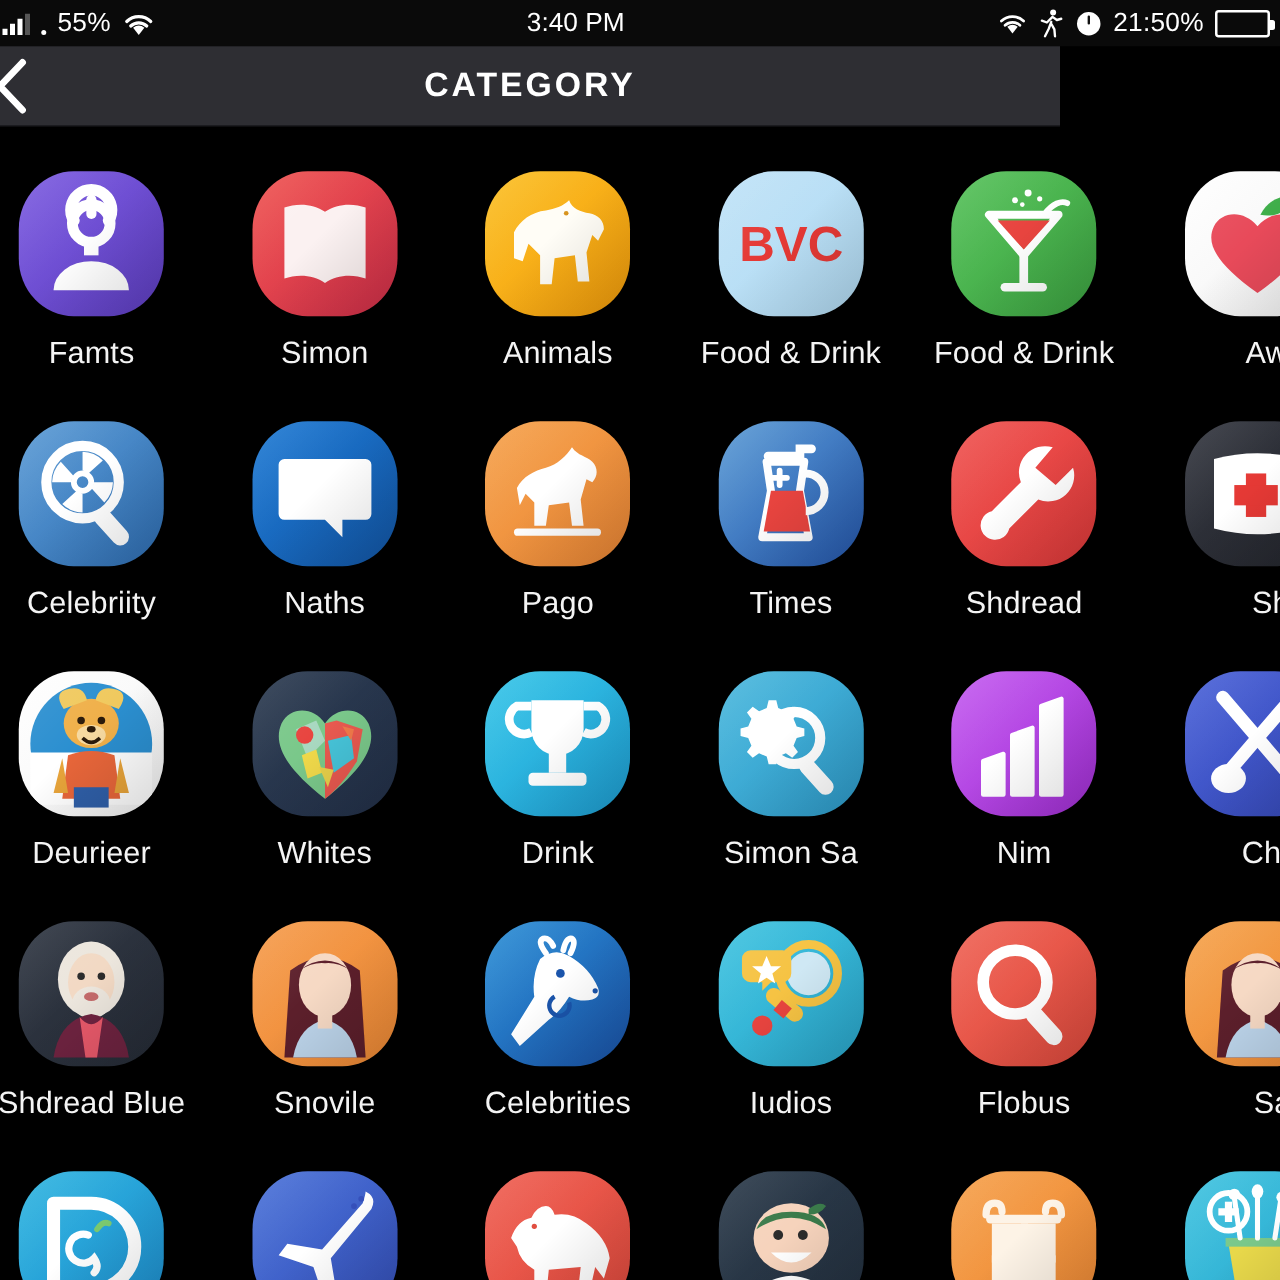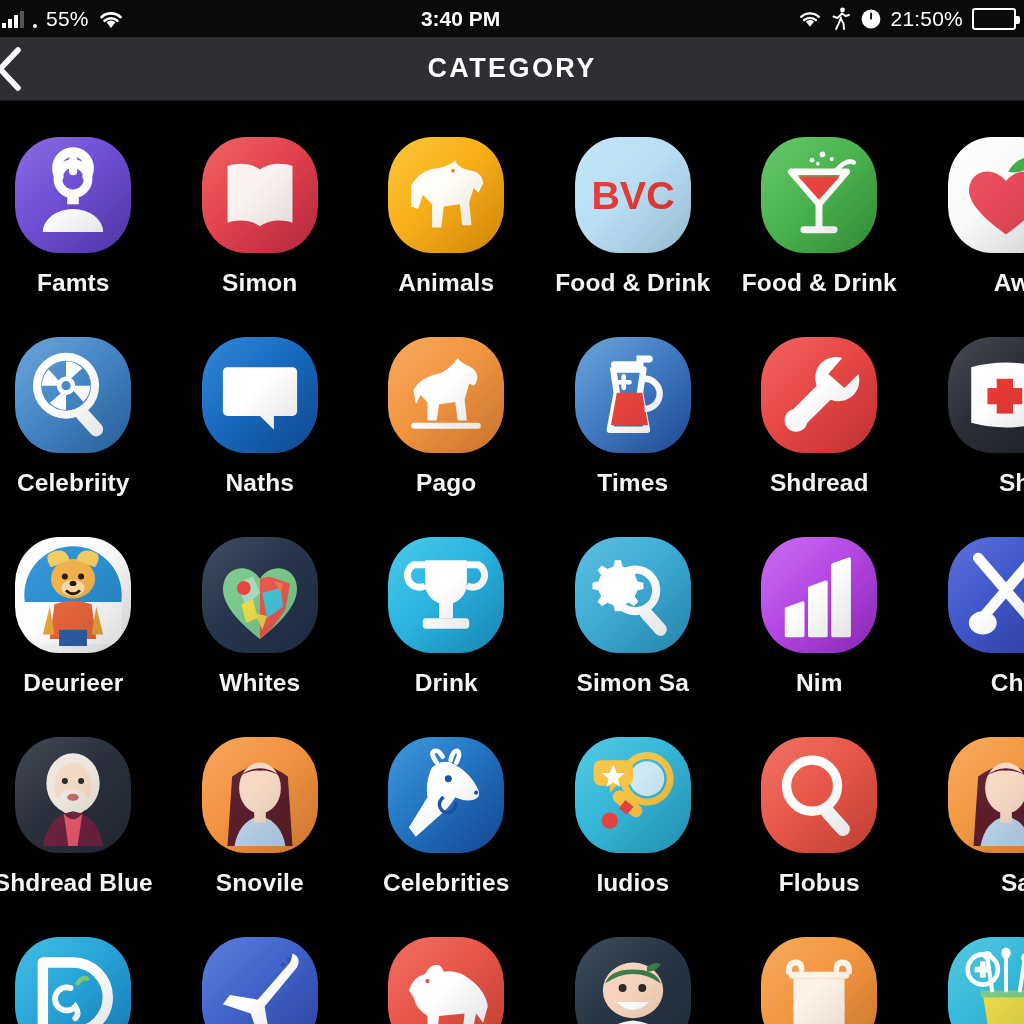--- a/index.html
+++ b/index.html
@@ -15,42 +15,42 @@
   .statusbar {
     position: absolute; top: 0; left: 0; width: 1024px; height: 37px;
     background: #0a0a0a; color: #fff;
     display: flex; align-items: center; padding: 0 8px;
   }
   .sb-left, .sb-right { display: flex; align-items: center; gap: 9px; }
   .sb-left { flex: 0 0 auto; }
   .sb-center { flex: 1 1 auto; text-align: center; }
   .sb-right { flex: 0 0 auto; margin-left: auto; }
   .sb-text { font-size: 21px; font-weight: 400; letter-spacing: .2px; line-height: 1; }
-  .sb-time { font-size: 21px; font-weight: 700; }
+  .sb-time { font-size: 21px; font-weight: 400; }
   .sb-ico { display: inline-block; line-height: 0; }
   .battery {
     width: 44px; height: 22px; border: 2.5px solid #fff; border-radius: 3px;
     position: relative;
   }
   .battery::after {
     content: ""; position: absolute; right: -6px; top: 6px;
     width: 4px; height: 8px; background: #fff; border-radius: 0 2px 2px 0;
   }
   .battery .fill { position: absolute; left: 2px; top: 2px; bottom: 2px; width: 0%; background: #fff; }
 
   
   .bars { display: flex; align-items: flex-end; gap: 2px; height: 18px; margin-left: -6px; }
   .bars i { display:block; width: 4px; background: #fff; }
   .bars i:nth-child(1){height:5px} .bars i:nth-child(2){height:9px}
   .bars i:nth-child(3){height:13px} .bars i:nth-child(4){height:17px; background:#555}
   .dotpix { width:4px;height:4px;background:#fff;border-radius:50%; align-self:flex-end; margin-bottom:1px; }
 
   
   .navbar {
-    position: absolute; top: 37px; left: 0; width: 1024px; height: 64px;
+    position: absolute; top: 37px; left: 0; width: 848px; height: 64px;
     background: #2e2e33; display: flex; align-items: center; justify-content: center;
     border-bottom: 1px solid #1b1b1f;
   }
   .nav-title {
     color: #ffffff; font-size: 27px; font-weight: bold; letter-spacing: 2.4px;
   }
   .back-btn {
     position: absolute; left: -14px; top: 50%; transform: translateY(-50%);
     width: 44px; height: 44px; display: flex; align-items: center; justify-content: center;
   }
@@ -70,21 +70,21 @@
     position: relative; overflow: hidden;
     display: flex; align-items: center; justify-content: center;
   }
   .icon svg { display: block; }
   .shadow::after {
     content:""; position:absolute; left:0; top:0; right:0; bottom:0;
     background: linear-gradient(135deg, rgba(255,255,255,.10) 0%, rgba(255,255,255,0) 45%, rgba(0,0,0,.16) 100%);
     pointer-events:none;
   }
   .label {
-    margin-top: 16px; color: #f4f4f4; font-size: 24.5px; font-weight: bold;
+    margin-top: 16px; color: #f4f4f4; font-size: 24.5px; font-weight: normal;
     white-space: nowrap; letter-spacing: .1px;
   }
   .cell.clipR .label { transform: translateX(24px); }
 </style>
 </head>
 <body>
 
 <div class="screen">
 
   <div class="statusbar">

